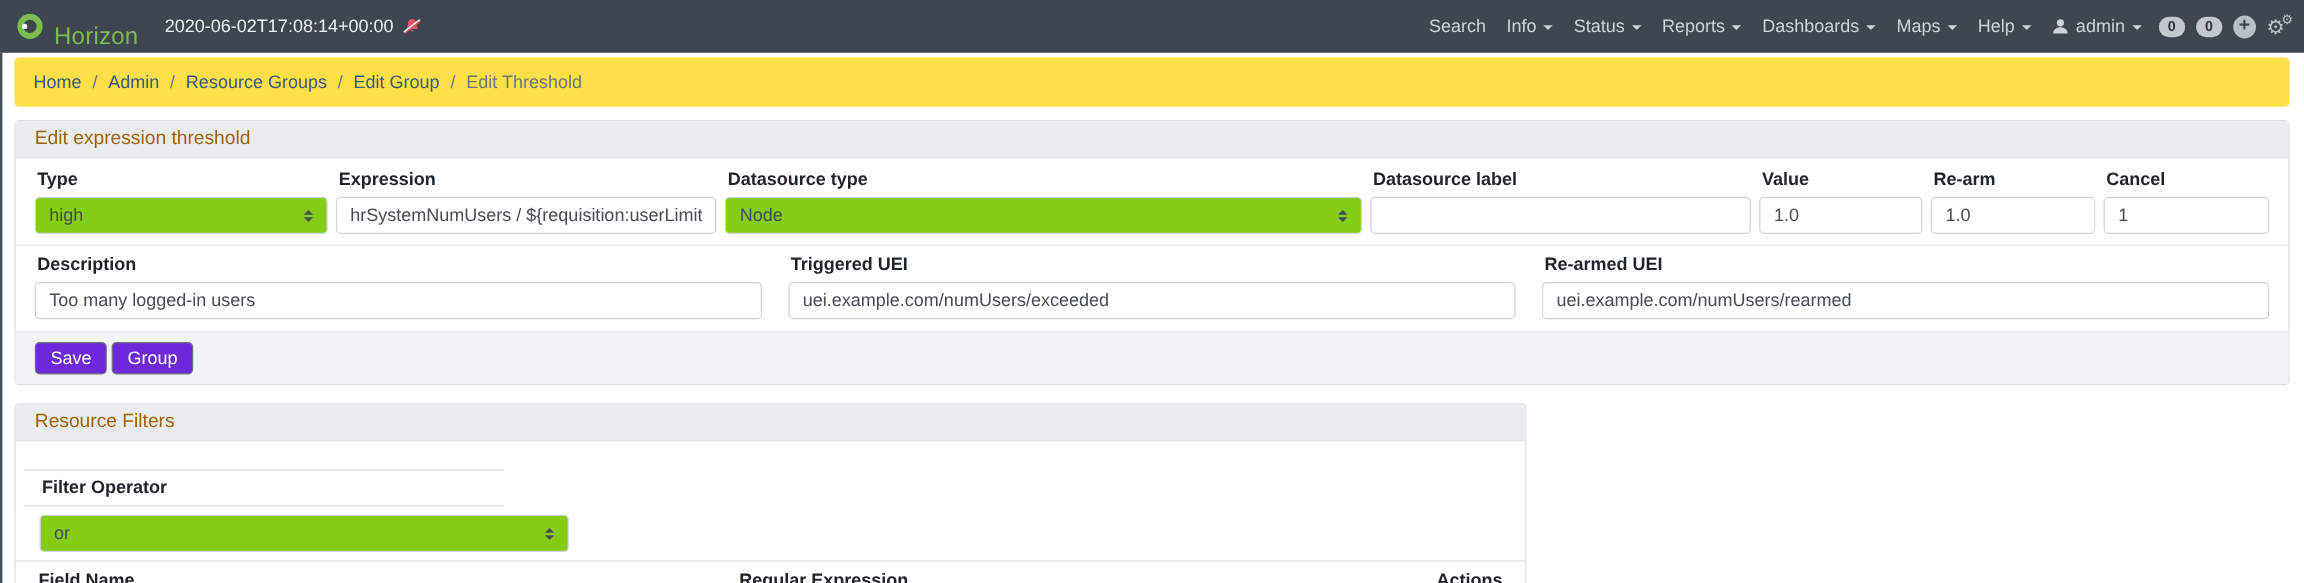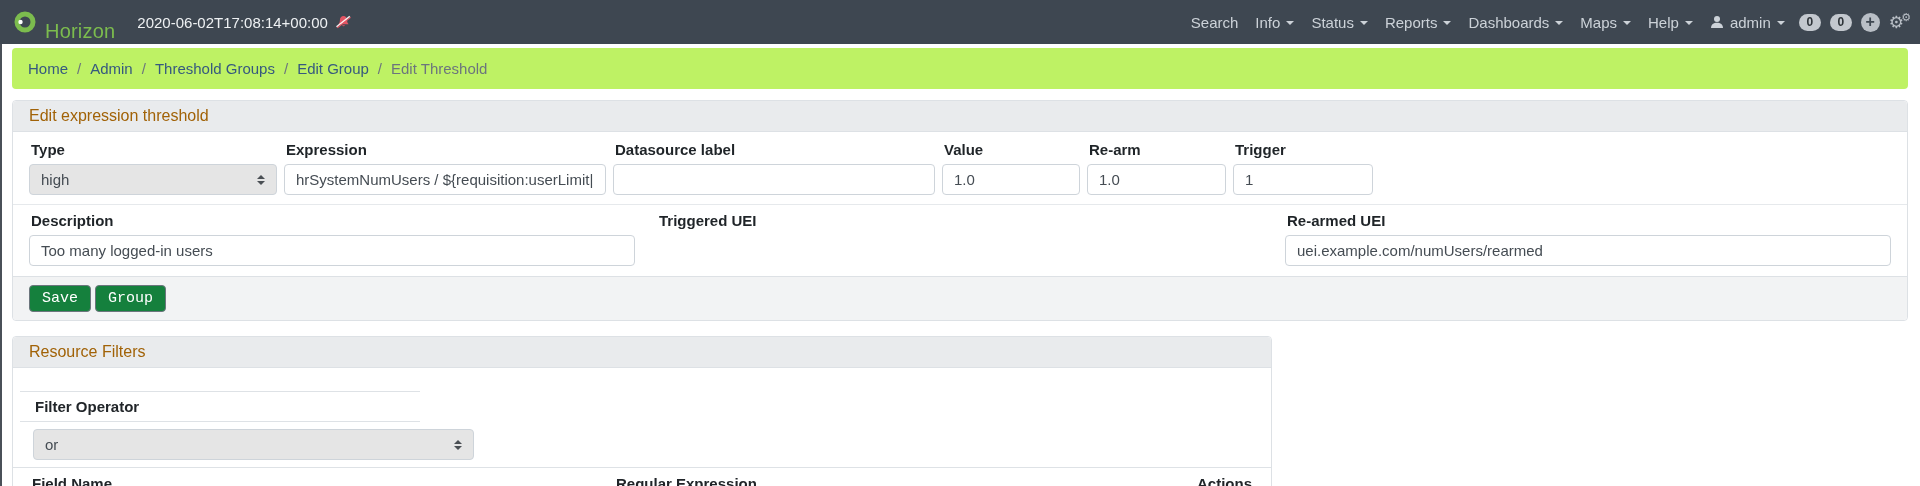--- a/index.html
+++ b/index.html
@@ -46,21 +46,21 @@
     cursor:pointer;
   }
   .cogs { color:#b9bfc6; font-size:17px; line-height:17px; position:relative; cursor:pointer; }
   .cogs .cog-small { font-size:11px; position:absolute; top:-5px; right:-7px; }
 
   
   .window-edge { position:absolute; left:0; top:44px; width:2px; height:442px; background:#4a5058; }
 
   
   .breadcrumb {
-    margin:4px 12px 0; background:#bef264; border-radius:4px;
+    margin:4px 12px 0; background:#fde047; border-radius:4px;
     padding:12px 16px; font-size:15px;
     display:flex; align-items:center; gap:9px;
   }
   .crumb-link { color:#36597f; text-decoration:none; cursor:pointer; }
   .crumb-sep { color:#6c757d; }
   .crumb-active { color:#6c757d; }
 
   
   .card { border:1px solid #dde1e5; border-radius:4px; background:#fff; }
   .card-1 { margin:11px 12px 0; }
@@ -91,32 +91,32 @@
   .w-trig  { width:140px; }
   .w-third { flex:1 1 0; }
 
   .tinput {
     height:31px; border:1px solid #ced4da; border-radius:4px;
     padding:3px 11px; font-size:15px; color:#454c53; width:100%;
     font-family:"Liberation Sans", sans-serif; background:#fff;
   }
   .select {
     height:31px; border:1px solid #ced4da; border-radius:4px;
-    padding:3px 11px; font-size:15px; color:#454c53; background:#e5e5e5;
+    padding:3px 11px; font-size:15px; color:#454c53; background:#84cc16;
     display:flex; align-items:center; justify-content:space-between; cursor:pointer;
   }
   .updown { display:flex; flex-direction:column; gap:2px; align-items:center; }
   .updown .up { width:0;height:0;border-left:4px solid transparent;border-right:4px solid transparent;border-bottom:4px solid #4a4f54; }
   .updown .dn { width:0;height:0;border-left:4px solid transparent;border-right:4px solid transparent;border-top:4px solid #4a4f54; }
 
   .hr-split { border:0; border-top:1px solid #e6e9ec; margin:9px -16px 0; }
 
   .btn {
-    background:#15803d; color:#fff; border:1px solid #6c757d; border-radius:4px;
-    padding:4px 12px; font-size:15px; cursor:pointer; font-family:Liberation Mono, monospace;
+    background:#6d28d9; color:#fff; border:1px solid #6c757d; border-radius:4px;
+    padding:4px 12px; font-size:15px; cursor:pointer; font-family:Liberation Sans, sans-serif;
   }
 
   
   .card-body-2 { padding:0 7px 10px; }
   .op-head {
     width:400px; border-top:1px solid #dee2e6; border-bottom:1px solid #dee2e6;
     padding:6px 15px; font-weight:bold; font-size:15px; margin-top:23px;
   }
   .op-select-row { padding:7px 0 7px 13px; }
   .op-select { width:441px; }
@@ -190,21 +190,21 @@
   </div>
 </div>
 
 <div class="window-edge"></div>
 
 <div class="breadcrumb">
   <a class="crumb-link">Home</a>
   <span class="crumb-sep">/</span>
   <a class="crumb-link">Admin</a>
   <span class="crumb-sep">/</span>
-  <a class="crumb-link">Threshold Groups</a>
+  <a class="crumb-link">Resource Groups</a>
   <span class="crumb-sep">/</span>
   <a class="crumb-link">Edit Group</a>
   <span class="crumb-sep">/</span>
   <span class="crumb-active">Edit Threshold</span>
 </div>
 
 <div class="card card-1">
   <div class="card-header">Edit expression threshold</div>
   <div class="card-body-1">
     <div class="form-row">
@@ -215,45 +215,56 @@
           <span class="updown">
               <i class="up"></i>
               <i class="dn"></i>
             </span>
         </div>
       </div>
       <div class="fgroup w-expr">
         <label>Expression</label>
         <input class="tinput" value="hrSystemNumUsers / ${requisition:userLimit|1}" style="">
       </div>
+      <div class="fgroup w-dstype">
+        <label>Datasource type</label>
+        <div class="select">
+          <span>Node</span>
+          <span class="updown">
+              <i class="up"></i>
+              <i class="dn"></i>
+            </span>
+        </div>
+      </div>
       <div class="fgroup w-dslbl">
         <label>Datasource label</label>
         <input class="tinput" value="" style="">
       </div>
       <div class="fgroup w-val">
         <label>Value</label>
         <input class="tinput" value="1.0" style="">
       </div>
       <div class="fgroup w-rearm">
         <label>Re-arm</label>
         <input class="tinput" value="1.0" style="">
       </div>
       <div class="fgroup w-trig">
-        <label>Trigger</label>
+        <label>Cancel</label>
         <input class="tinput" value="1" style="">
       </div>
     </div>
     <hr class="hr-split">
     <div class="form-row row-2">
       <div class="fgroup w-third">
         <label>Description</label>
         <input class="tinput" value="Too many logged-in users" style="">
       </div>
       <div class="fgroup w-third">
         <label>Triggered UEI</label>
+        <input class="tinput" value="uei.example.com/numUsers/exceeded" style="">
       </div>
       <div class="fgroup w-third">
         <label>Re-armed UEI</label>
         <input class="tinput" value="uei.example.com/numUsers/rearmed" style="">
       </div>
     </div>
   </div>
   <div class="card-footer">
     <button class="btn">Save</button>
     <button class="btn">Group</button>

